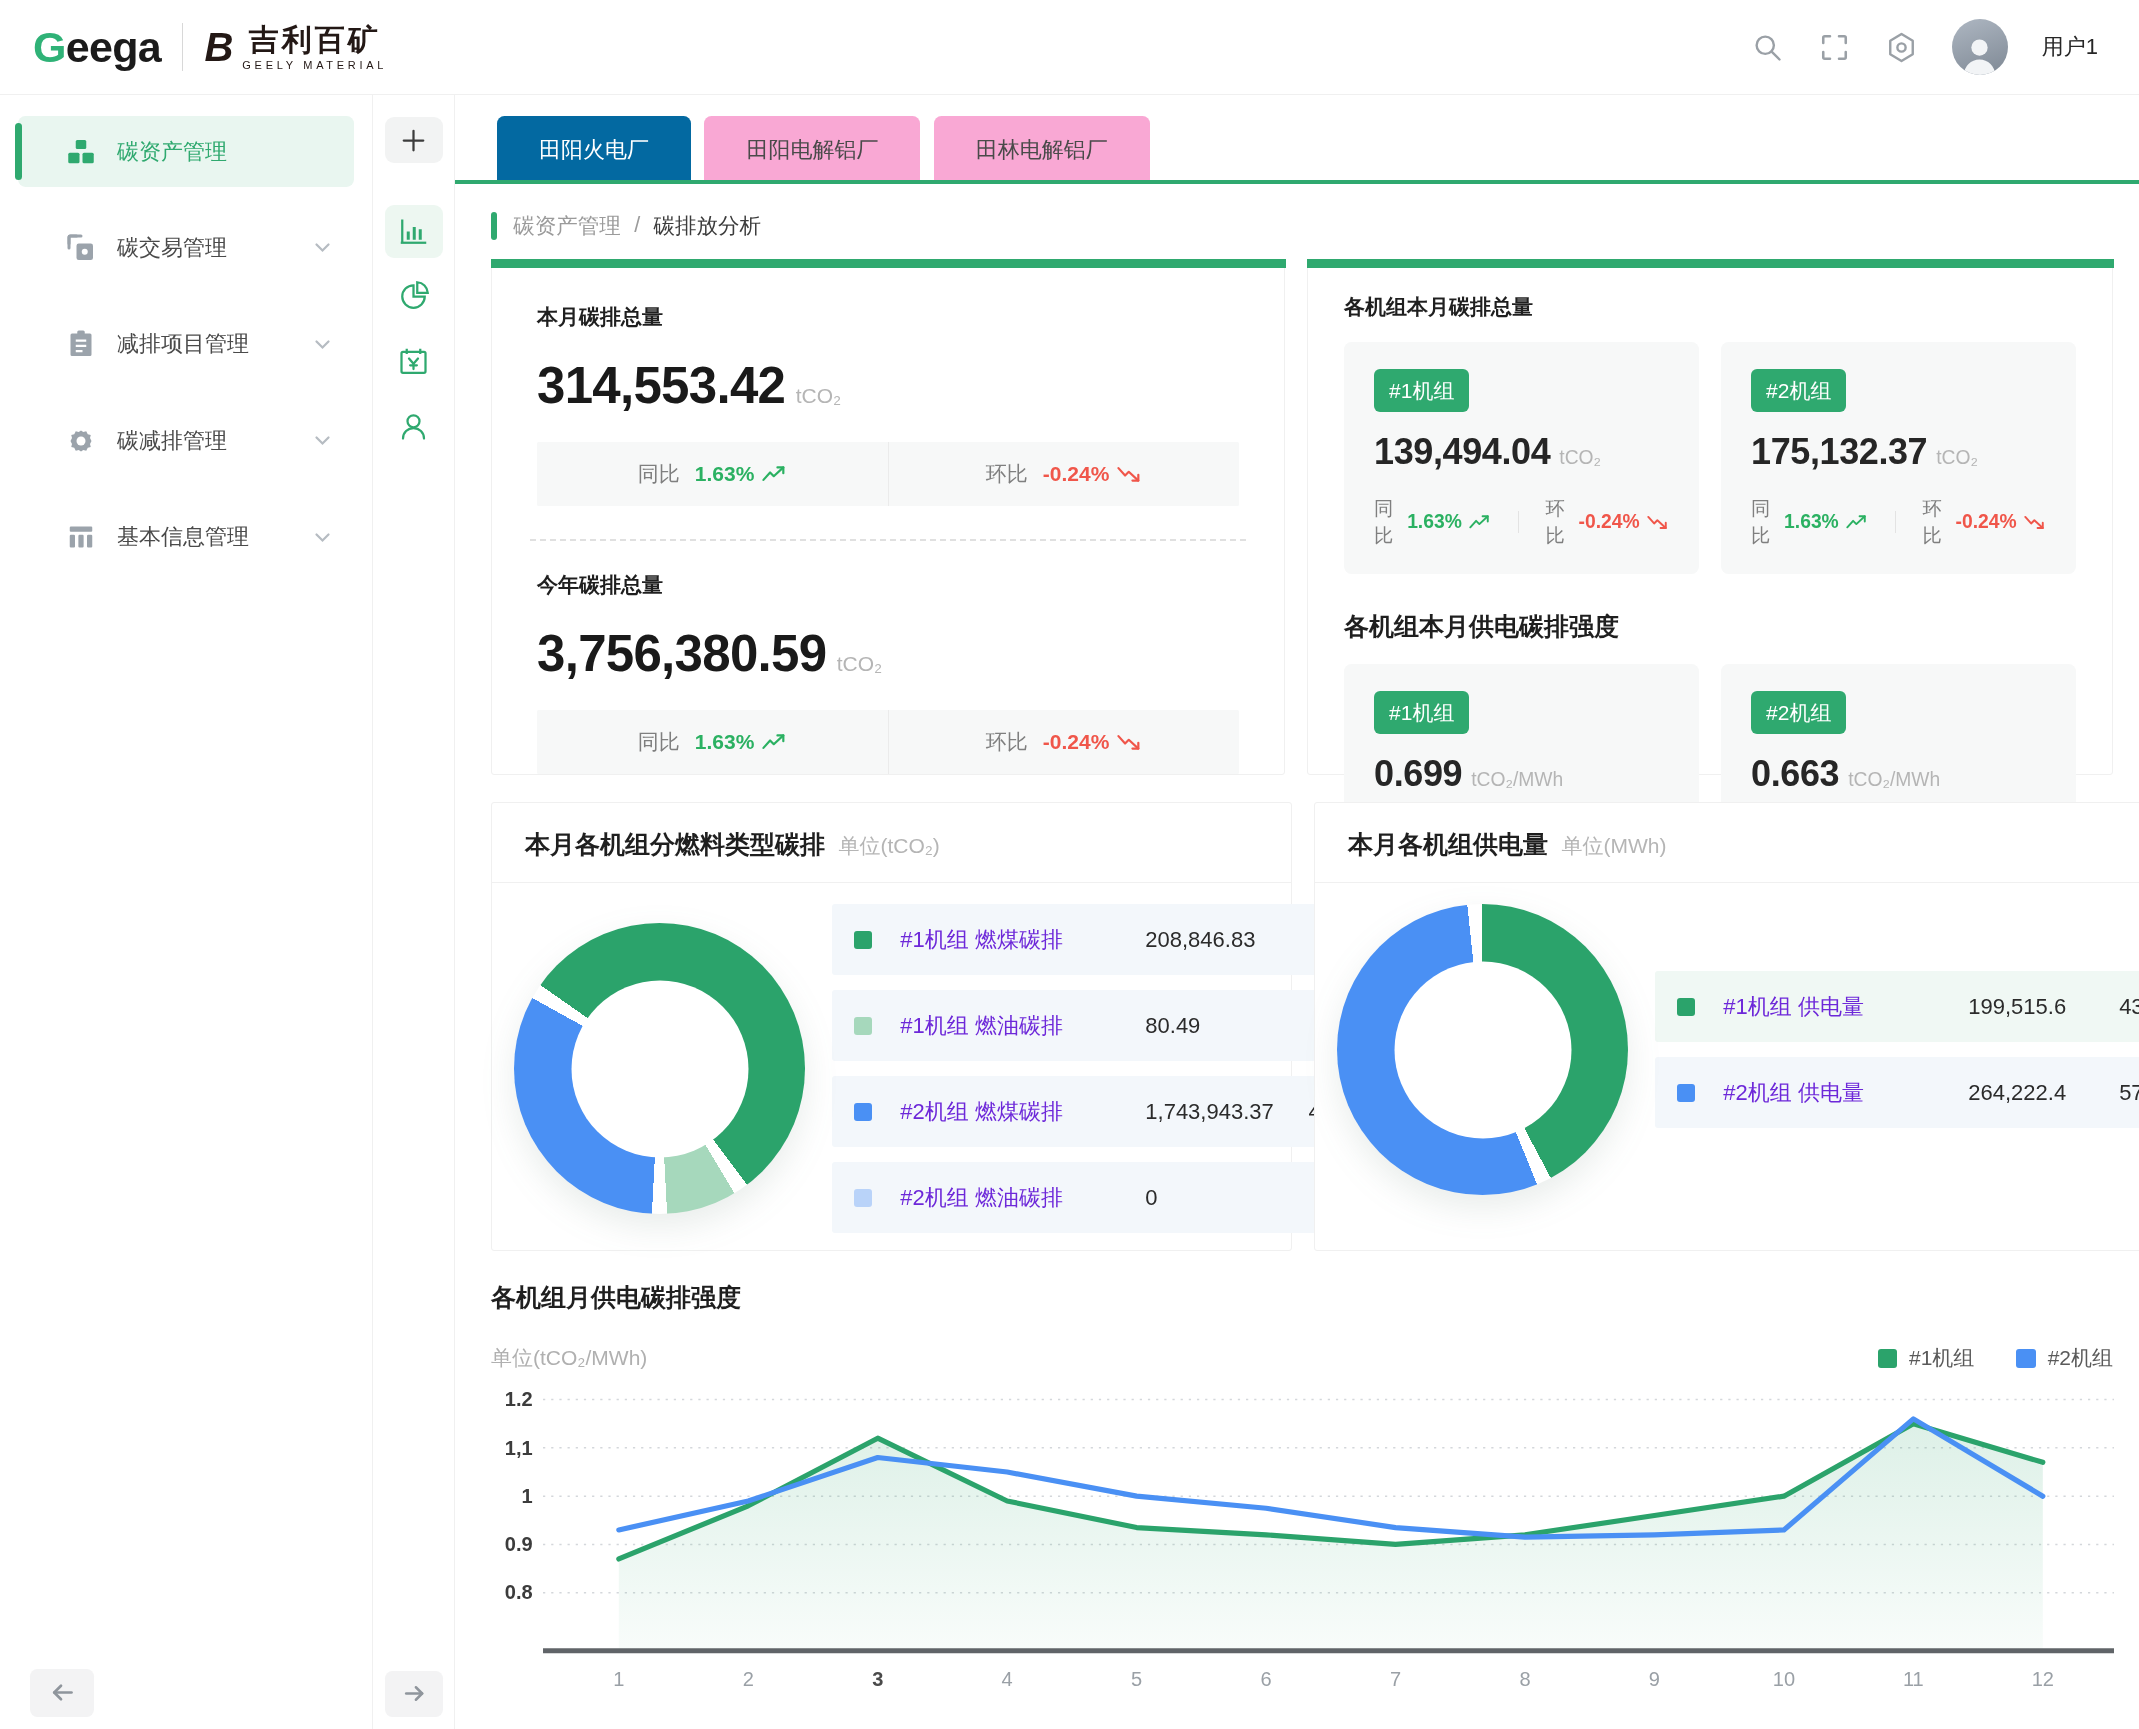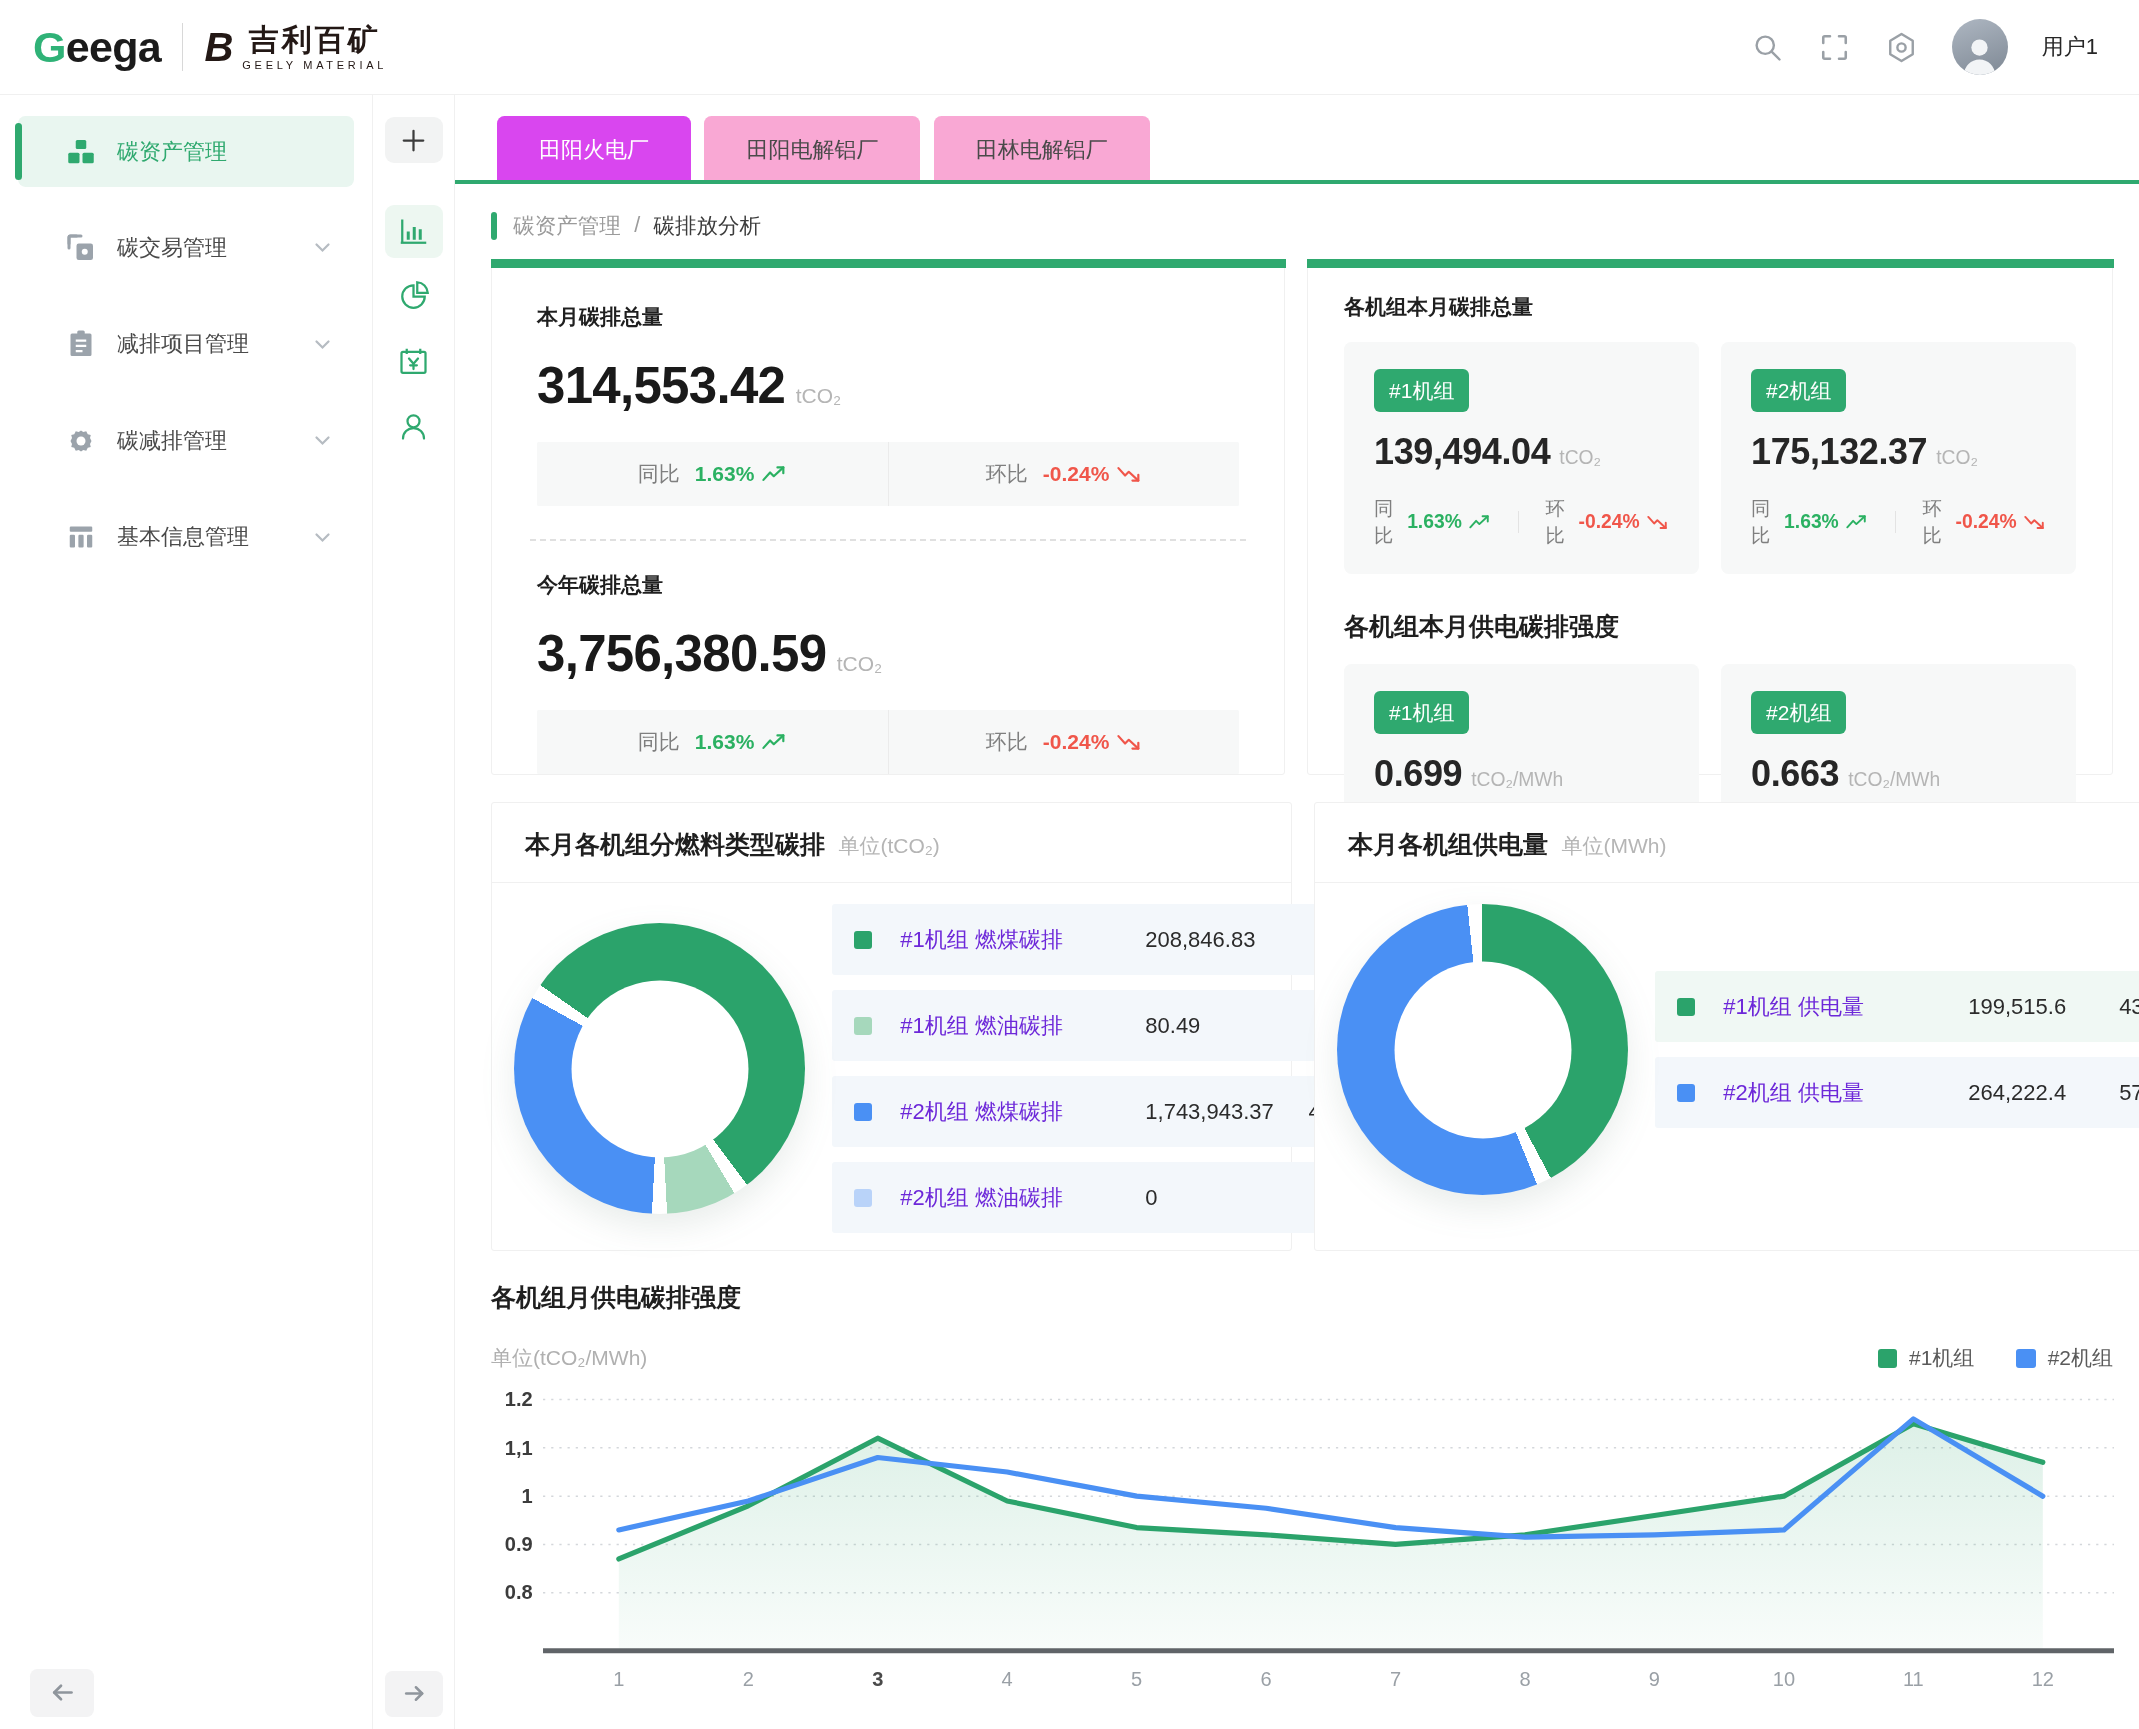--- a/index.html
+++ b/index.html
@@ -65,21 +65,21 @@
   .rail-collapse { position:absolute; bottom:13.4px; left:12px; width:58px; height:46px; border-radius:7.4px;
     background:#f3f3f4; display:flex; align-items:center; justify-content:center; color:#8f959c; cursor:pointer; }
   .rail-collapse svg { width:25px; height:25px; }
 
   
   .main { flex:1; min-width:0; overflow:hidden; background:#fff; }
   .tabs-row { display:flex; align-items:flex-end; padding:21px 0 0 42px; position:relative; }
   .tabs-row::after { content:""; position:absolute; left:0; right:0; bottom:0; height:4.5px; background:#2fa96f; }
   .tab { height:68px; padding:0 42px; display:flex; align-items:center; font-size:22px; color:#4a4a4a;
     background:#f9a8d4; border-radius:7.4px 7.4px 0 0; margin-right:13.4px; cursor:pointer; }
-  .tab.active { background:#d946ef; color:#fff; }
+  .tab.active { background:#0369a1; color:#fff; }
 
   .breadcrumb { display:flex; align-items:center; margin:27px 0 0 36px; font-size:21.5px; }
   .bc-bar { width:6px; height:28px; border-radius:3px; background:#2fa96f; margin-right:16.3px; }
   .bc-parent { color:#9b9b9b; cursor:pointer; }
   .bc-sep { color:#9b9b9b; margin:0 13.4px; }
   .bc-current { color:#3c3c3c; }
 
   .content-pad { padding:19.3px 27px 0 36px; }
   .grid-top { display:flex; gap:22px; }
   .card { background:#fff; border:1.5px solid #f0f0f0; border-radius:3px; position:relative; }

